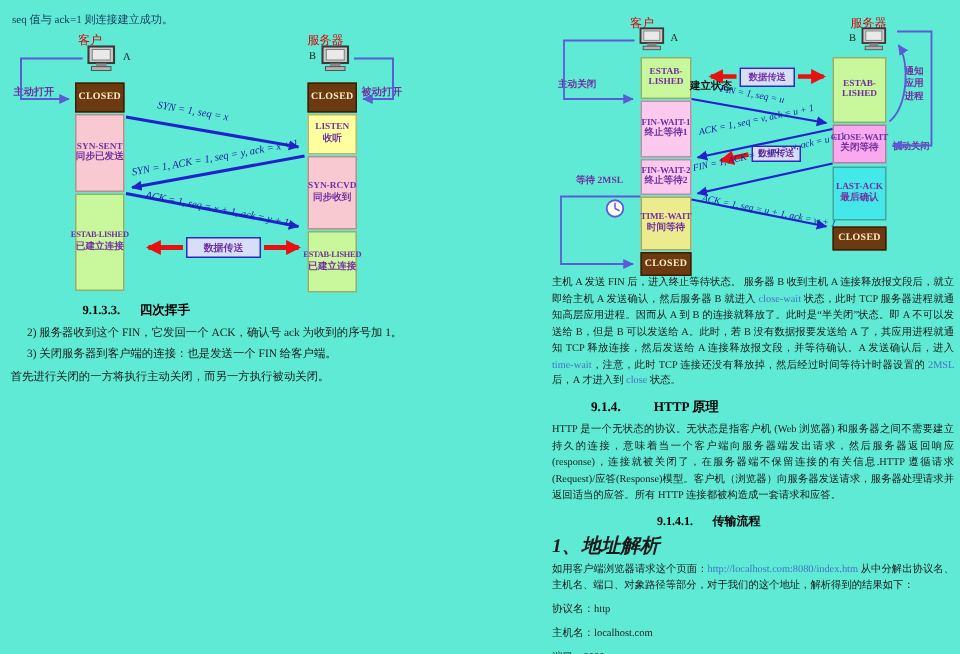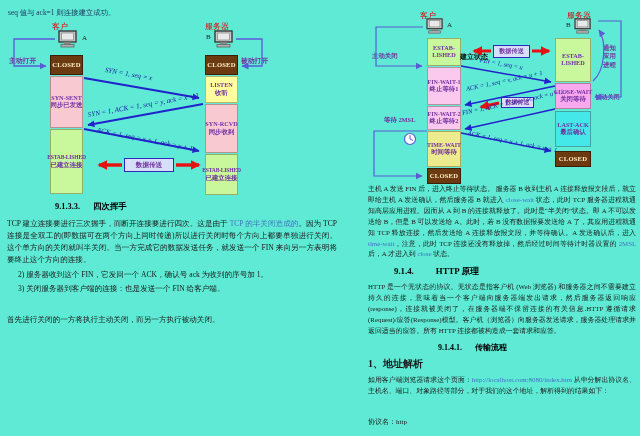--- a/index.html
+++ b/index.html
@@ -34,26 +34,26 @@
   
   .ltext{position:absolute;left:7px;top:201px;width:330px;font-size:7.6px;line-height:12px;color:#1a1a1a;text-align:justify}
   .rtext{position:absolute;left:368px;top:184px;width:268px;font-size:6.9px;line-height:10.9px;color:#1a1a1a;text-align:justify}
   .intro{position:absolute;left:8px;top:8px;font-size:7.4px;color:#17365d;white-space:nowrap}
   .h{font-weight:bold;color:#000}
   .hgap{margin-left:13px}
   .h-wave{margin-left:48px;font-size:8.4px}
   .h-http{margin-top:6px;margin-left:26px;font-size:8.8px}
   .h-http .hgap{margin-left:22px}
   .h-flow{margin-top:6px;margin-left:70px;font-size:8px}
-  .step1{margin-top:5px;font-weight:bold;font-size:10px}
+  .step1{margin-top:5px;font-weight:bold;font-style:italic;font-size:13px}
   .para{margin-top:5px}
   .li{margin-top:2.5px;text-indent:11px}
-  .closing{margin-top:19px}
+  .closing{margin-top:3px}
   .blue{color:#4472c4}
-  .kvline{margin-top:21px;font-size:7px;text-align:left}
+  .kvline{margin-top:5px;font-size:7px;text-align:left}
 </style>
 </head>
 <body>
 
 <div class="page">
 
   <div class="intro">seq 值与 ack=1 则连接建立成功。</div>
 
   <div class="role" style="left:52px;top:21px">客户</div>
   <svg class="pc" style="left:56px;top:30px" width="24" height="18" viewBox="0 0 24 18">
@@ -219,21 +219,20 @@
     <path d="M 555 109 L 465 129" fill="none" stroke="#2222cc" stroke-width="1.5" marker-end="url(#mb)"></path>
     <path d="M 461 133 L 551 151" fill="none" stroke="#2222cc" stroke-width="1.5" marker-end="url(#mb)"></path>
 
     <path d="M 491 51 L 474 51" fill="none" stroke="#e81010" stroke-width="3" marker-end="url(#mr)"></path>
     <path d="M 532 51 L 549 51" fill="none" stroke="#e81010" stroke-width="3" marker-end="url(#mr)"></path>
     <path d="M 499 103 L 481 107" fill="none" stroke="#e81010" stroke-width="3" marker-end="url(#mr)"></path>
   </svg>
 
   <div class="ltext">
     <div class="h h-wave"><span>9.1.3.3.</span><span class="hgap">四次挥手</span></div>
-    <p class="para"><span>TCP 建立连接要进行三次握手，而断开连接要进行四次。这是由于 </span><span class="blue">TCP 的半关闭造成的</span><span>。因为 TCP 连接是全双工的(即数据可在两个方向上同时传递)所以进行关闭时每个方向上都要单独进行关闭。这个单方向的关闭就叫半关闭。当一方完成它的数据发送任务，就发送一个 FIN 来向另一方表明将要终止这个方向的连接。</span></p>
     <p class="li">2)  服务器收到这个 FIN，它发回一个 ACK，确认号 ack 为收到的序号加 1。</p>
     <p class="li">3)  关闭服务器到客户端的连接：也是发送一个 FIN 给客户端。</p>
     <p class="closing">首先进行关闭的一方将执行主动关闭，而另一方执行被动关闭。</p>
   </div>
 
   <div class="rtext">
     <p><span>主机 A 发送 FIN 后，进入终止等待状态。 服务器 B 收到主机 A 连接释放报文段后，就立即给主机 A 发送确认，然后服务器 B 就进入 </span><span class="blue">close-wait</span><span> 状态，此时 TCP 服务器进程就通知高层应用进程。因而从 A 到 B 的连接就释放了。此时是“半关闭”状态。即 A 不可以发送给 B，但是 B 可以发送给 A。此时，若 B 没有数据报要发送给 A 了，其应用进程就通知 TCP 释放连接，然后发送给 A 连接释放报文段，并等待确认。A 发送确认后，进入 </span><span class="blue">time-wait</span><span>，注意，此时 TCP 连接还没有释放掉，然后经过时间等待计时器设置的 </span><span class="blue">2MSL</span><span> 后，A 才进入到 </span><span class="blue">close</span><span> 状态。</span></p>
     <div class="h h-http"><span>9.1.4.</span><span class="hgap">HTTP 原理</span></div>
     <p class="para">HTTP 是一个无状态的协议。无状态是指客户机 (Web 浏览器) 和服务器之间不需要建立持久的连接，意味着当一个客户端向服务器端发出请求，然后服务器返回响应(response)，连接就被关闭了，在服务器端不保留连接的有关信息.HTTP 遵循请求(Request)/应答(Response)模型。客户机（浏览器）向服务器发送请求，服务器处理请求并返回适当的应答。所有 HTTP 连接都被构造成一套请求和应答。</p>
     <div class="h h-flow"><span>9.1.4.1.</span><span class="hgap">传输流程</span></div>

